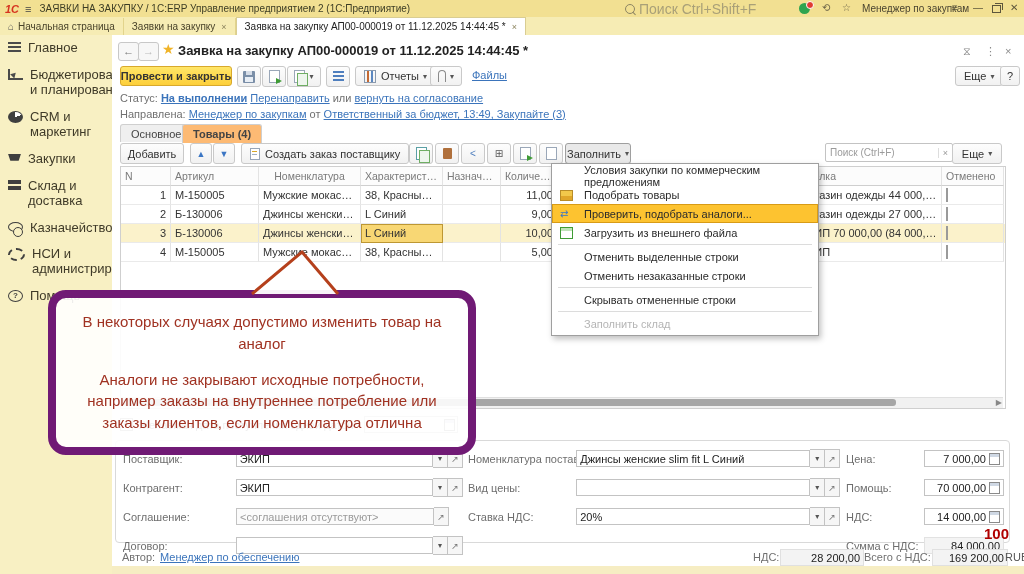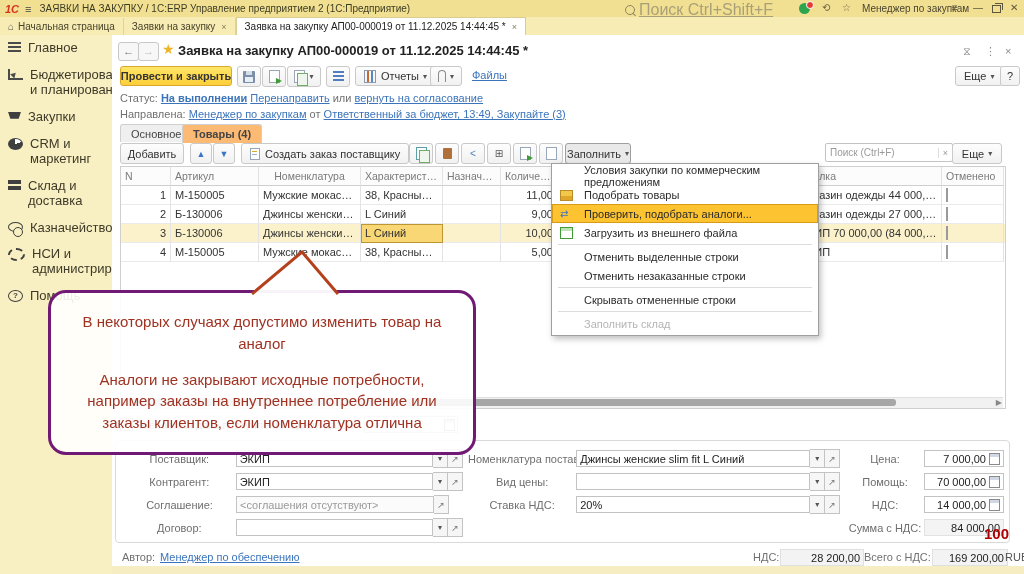--- a/index.html
+++ b/index.html
@@ -6,21 +6,21 @@
   body{width:1024px;height:574px;overflow:hidden;position:relative;
        font-family:"Liberation Sans","DejaVu Sans",sans-serif;font-size:11px;color:#333;background:#fff;}
   #app{position:absolute;inset:0;}
 
   
   #titlebar{position:absolute;left:0;top:0;width:1024px;height:17px;background:#f2e092;
             display:flex;align-items:center;border-bottom:1px solid #e6d37e;}
   .logo1c{color:#d6331f;font-weight:bold;font-size:11px;font-style:italic;margin:0 6px 0 5px;}
   .tb-burger{color:#444;font-size:11px;margin-right:8px;}
   .tb-title{font-size:10px;color:#3c3c24;}
-  .tb-search{position:absolute;left:625px;top:1px;display:flex;align-items:center;color:#a9a078;font-size:16px;text-decoration:underline;}
+  .tb-search{position:absolute;left:625px;top:1px;display:flex;align-items:center;color:#a9a078;font-size:14px;}
   .mag{width:8px;height:8px;border:1.4px solid #8d8563;border-radius:50%;position:relative;margin-right:4px;}
   .mag::after{content:"";position:absolute;width:4px;height:1.4px;background:#8d8563;transform:rotate(45deg);left:6px;top:8px;}
   .tb-ico{position:absolute;top:2px;font-size:10px;color:#6b6347;}
   .svc-circle{position:absolute;left:799px;top:3px;width:11px;height:11px;border-radius:50%;background:#2ea44f;}
   .svc-badge{position:absolute;left:806px;top:1px;width:6px;height:6px;border-radius:50%;background:#e03c31;border:1px solid #fff;}
   .tb-user{position:absolute;left:862px;top:3px;font-size:10px;color:#4a4430;}
   .winbtn{position:absolute;top:2px;color:#5d563c;font-size:10px;}
   .restore-box{position:absolute;left:992px;top:5px;width:7px;height:6px;border:1px solid #5d563c;background:transparent;}
   .restore-box::before{content:"";position:absolute;left:2px;top:-3px;width:7px;height:6px;border:1px solid #5d563c;border-bottom:none;border-left:none;}
 
@@ -114,21 +114,21 @@
   #hscroll .arr{position:absolute;right:1px;top:0;font-size:8px;color:#888;line-height:10px;}
 
   
   #date-row{position:absolute;left:8px;top:381px;display:flex;align-items:center;color:#4f4f4f;}
   #date-row .cb{width:11px;height:11px;border:1px solid #9a9a9a;background:#fff;margin-right:6px;position:relative;}
   #date-row .cb::after{content:"✓";position:absolute;left:1px;top:-2px;font-size:10px;color:#777;}
   #date-row .dfield{margin-left:10px;width:88px;height:15px;border:1px solid #c3c3c3;display:flex;align-items:center;justify-content:flex-end;padding:0 2px;}
 
   
   #form-panel{position:absolute;left:3px;top:405px;width:893px;height:101px;border:1px solid #d9d9d9;border-radius:4px;background:#fff;}
-  .fcol{position:absolute;top:9px;display:flex;flex-direction:column;gap:6px;text-align:center;}
+  .fcol{position:absolute;top:9px;display:flex;flex-direction:column;gap:12px;}
   .frow{display:flex;align-items:center;height:17px;}
   .flabel{color:#6e6e6e;font-size:11px;overflow:hidden;white-space:nowrap;}
   .fbox{height:15px;border:1px solid #c3c3c3;display:flex;align-items:center;padding:0 3px;background:#fff;font-size:11px;color:#222;overflow:hidden;white-space:nowrap;}
   .fbox.dis{color:#9a9a9a;background:#fbfbfb;}
   .fbox.amount{justify-content:flex-end;}
   .fbtn{width:14px;height:17px;border:1px solid #c3c3c3;border-left:none;display:flex;align-items:center;justify-content:center;background:#f6f6f6;}
   .fbtn .caret{margin:0;}
   .openg{font-size:9px;color:#777;}
   .calc-ic{width:9px;height:10px;border:1px solid #8a8a8a;background:linear-gradient(#cfd8e4 0 3px,#fff 3px);margin-left:3px;}
   .flat-amount{height:15px;background:#f4f4f4;border:1px solid #e2e2e2;display:flex;align-items:center;justify-content:flex-end;padding:0 3px;color:#222;}
@@ -144,21 +144,21 @@
   .mi.hl{background:#fdc330;outline:1px solid #d89b16;outline-offset:-1px;}
   .mi.dis{color:#b5b5b5;}
   .mi .mic{position:absolute;left:8px;width:14px;height:12px;}
   .mic.goods{background:linear-gradient(#f2c84b 0 5px,#e0a62a 5px);border:1px solid #b98c28;width:11px;height:9px;margin-top:1px;}
   .mic.analogs{font-size:10px;color:#3b76c4;line-height:12px;}
   .mic.file{width:11px;height:10px;border:1px solid #3f9c35;background:linear-gradient(#bfe3b8 0 3px,#fff 3px),linear-gradient(90deg,transparent 0 3px,#3f9c35 3px 4px,transparent 4px);}
   .msep{height:1px;background:#dcdcdc;margin:2px 6px;}
 
   
   #callout{position:absolute;left:48px;top:290px;width:428px;height:165px;background:rgba(255,255,255,0.9);
-           border:3px solid #701a75;border-radius:18px;z-index:40;
+           border:8px solid #701a75;border-radius:18px;z-index:40;
            display:flex;flex-direction:column;align-items:center;justify-content:center;padding:6px 18px;box-sizing:border-box;}
   #callout p{margin:7px 0;text-align:center;color:#a03222;font-size:15px;line-height:1.45;}
   #callout-tail{position:absolute;left:240px;top:249px;z-index:41;}
 
   #page-num{position:absolute;left:984px;top:525px;font-size:15px;font-weight:bold;color:#b00000;z-index:50;}
   #bottom-strip{position:absolute;left:112px;top:566px;width:912px;height:8px;background:#f6edc3;}
 </style>
 </head>
 <body>
 
@@ -201,26 +201,26 @@
   <div id="sidebar">
       <div class="side-item">
         <span class="sico menu"></span>
         <span class="lbl">Главное</span>
       </div>
       <div class="side-item">
         <span class="sico budget"></span>
         <span class="lbl">Бюджетирование и планирование</span>
       </div>
       <div class="side-item">
+        <span class="sico crm"></span>
+        <span class="lbl">CRM и маркетинг</span>
+      </div>
+      <div class="side-item">
         <span class="sico purchases"></span>
         <span class="lbl">Закупки</span>
-      </div>
-      <div class="side-item">
-        <span class="sico crm"></span>
-        <span class="lbl">CRM и маркетинг</span>
       </div>
       <div class="side-item">
         <span class="sico warehouse"></span>
         <span class="lbl">Склад и доставка</span>
       </div>
       <div class="side-item">
         <span class="sico treasury"></span>
         <span class="lbl">Казначейство</span>
       </div>
       <div class="side-item">

